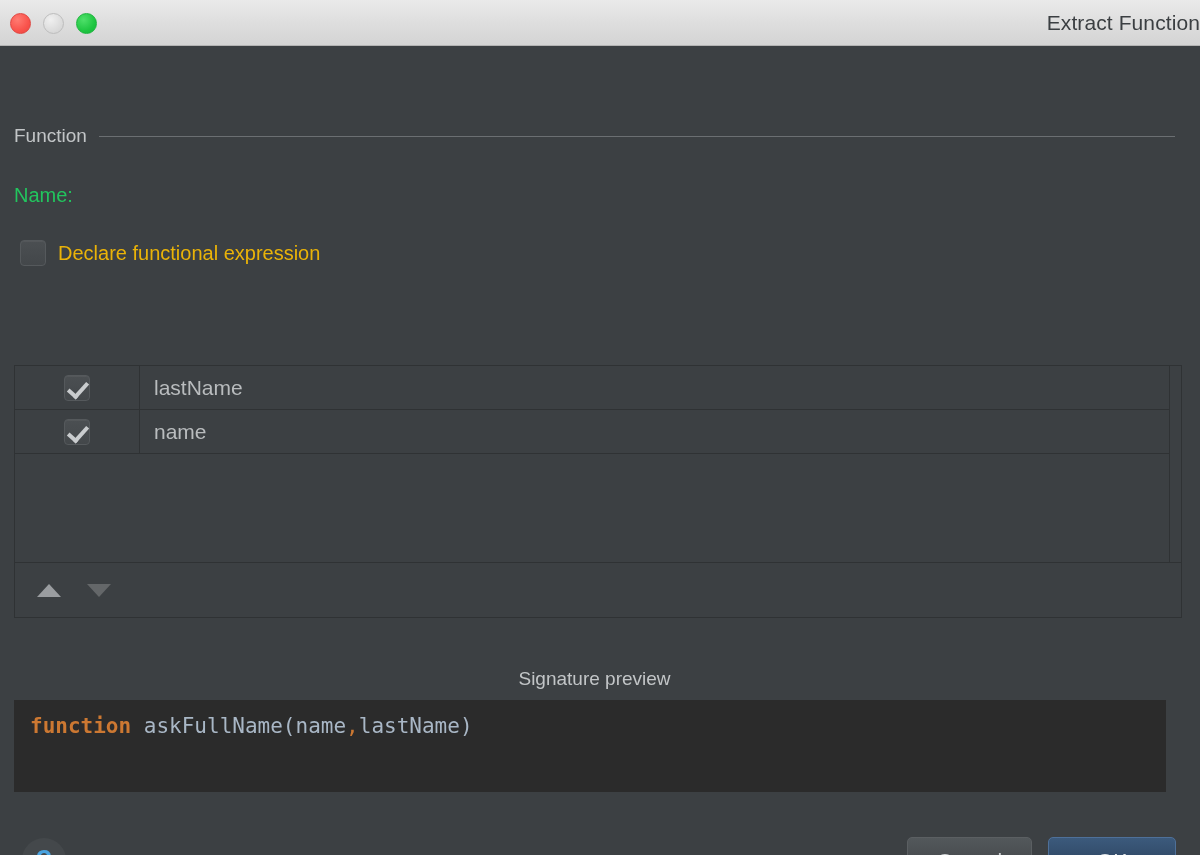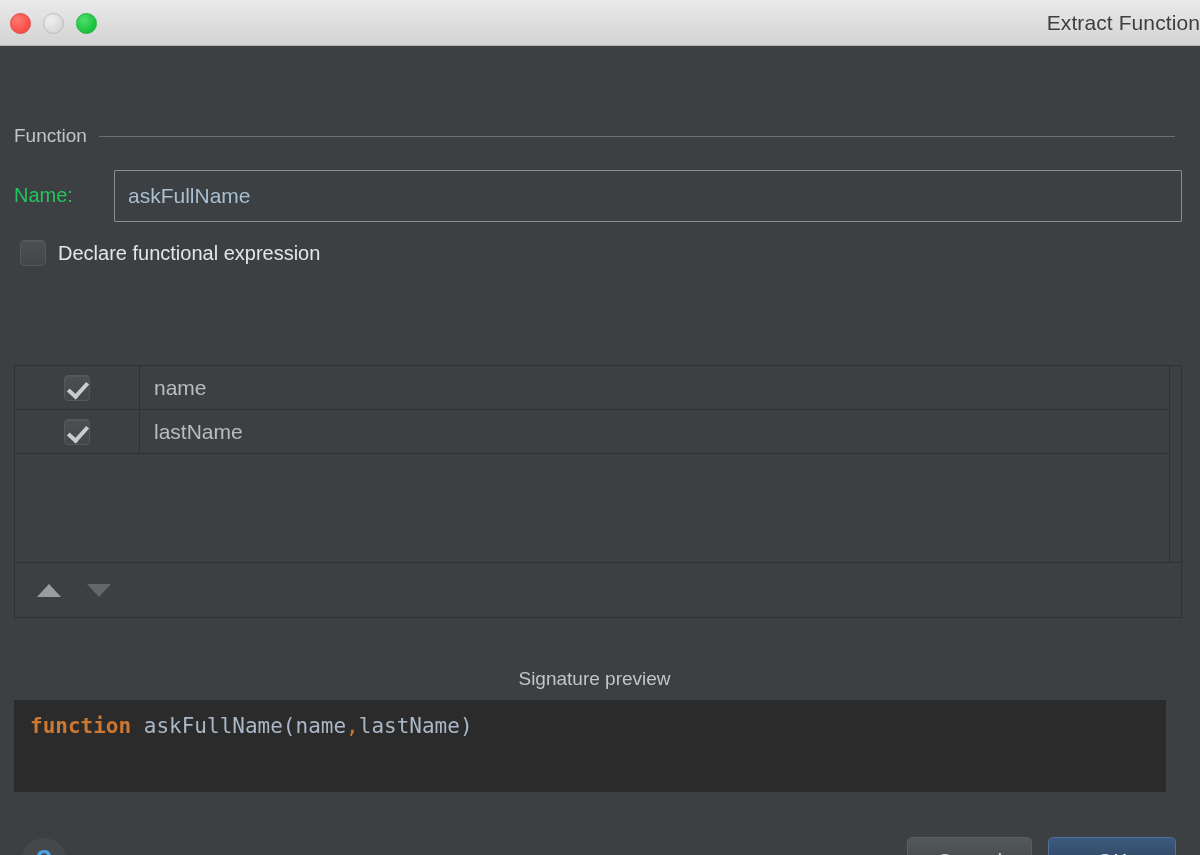--- a/index.html
+++ b/index.html
@@ -124,21 +124,21 @@
     left: 7px;
     top: 2px;
     width: 8px;
     height: 16px;
     border: solid #c9ccce;
     border-width: 0 4px 4px 0;
     transform: rotate(42deg);
   }
   .check-row .cr-label {
     font-size: 20px;
-    color: #e5e5e5;
+    color: #eab308;
   }
 
   
   .params-panel {
     position: absolute;
     left: 14px;
     top: 319px;
     width: 1168px;
     height: 253px;
     border: 1px solid #2f3234;
@@ -279,41 +279,40 @@
 </div>
 
 <div class="dialog-body">
 
   <div class="section-head" style="left:14px; top:79px; width:1161px;">
     <span class="sh-label">Function</span>
     <span class="sh-rule"></span>
   </div>
 
   <div class="name-label">Name:</div>
-  <input class="name-input" type="text" value="askFullName" style="">
 
   <div class="check-row">
     <span class="cb"></span>
     <span class="cr-label">Declare functional expression</span>
   </div>
 
 
   <div class="params-panel">
     <div class="params-table" id="params-table">
       <div class="prow">
           <div class="pcell-check">
             <span class="cb checked"></span>
           </div>
-          <div class="pcell-name">name</div>
+          <div class="pcell-name">lastName</div>
         </div>
         <div class="prow">
           <div class="pcell-check">
             <span class="cb checked"></span>
           </div>
-          <div class="pcell-name">lastName</div>
+          <div class="pcell-name">name</div>
         </div>
         <div class="table-scroll-rail"></div>
     </div>
     <div class="params-toolbar">
       <span class="tri tri-up"></span>
       <span class="tri tri-down"></span>
     </div>
   </div>
 
   <div class="section-head" style="left:14px; top:622px; width:1161px;flex-direction:column;">

